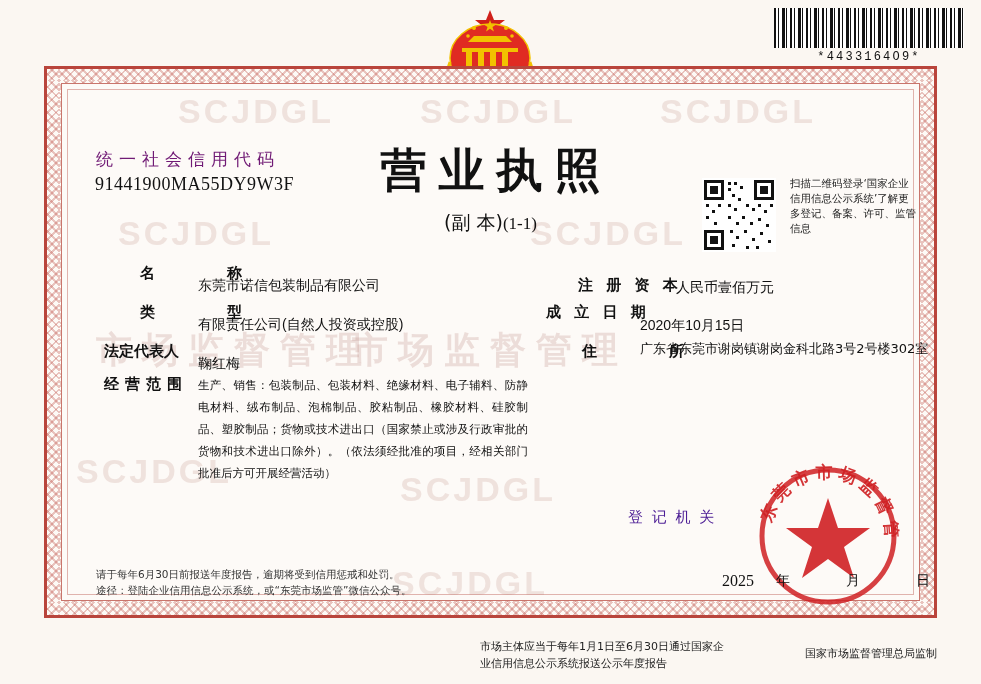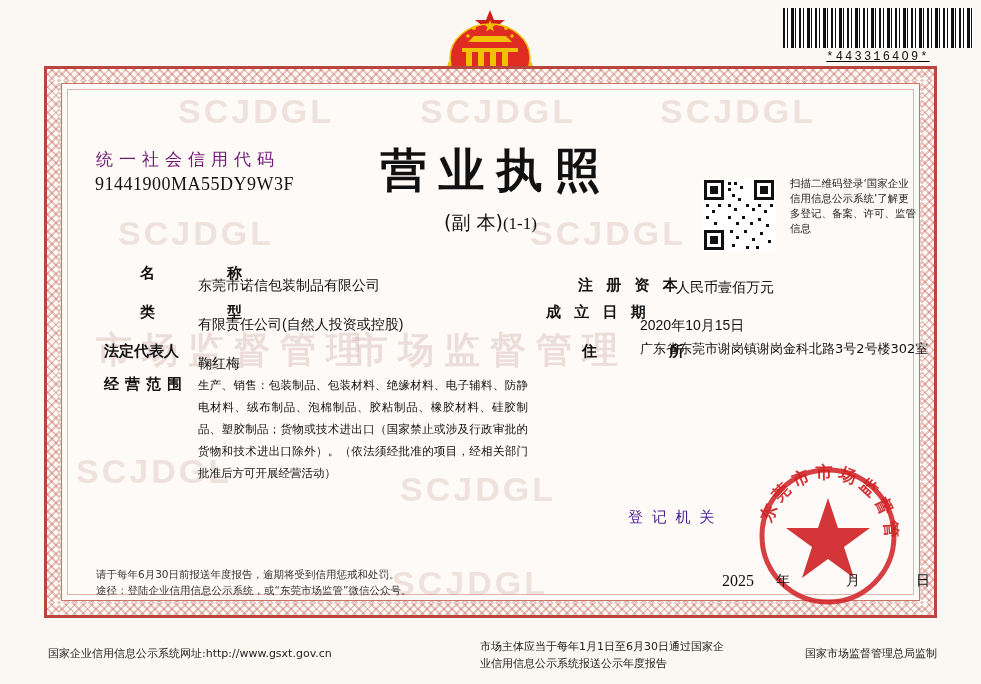--- a/index.html
+++ b/index.html
@@ -9,21 +9,21 @@
     font-family:"Liberation Serif", serif;
     position:relative;
     overflow:hidden;
   }
   .page{
     position:absolute;inset:0;
     background:#fbf7f2;
   }
   
   .barcode-wrap{
-    position:absolute;right:5px;top:8px;width:196px;text-align:center;text-decoration:underline;
+    position:absolute;right:14px;top:8px;width:196px;text-align:center;
   }
   .barcode{
     height:40px;width:190px;margin:0 auto;
     background-image:repeating-linear-gradient(to right,
       #111 0 2px, #fff 2px 4px, #111 4px 5px, #fff 5px 8px,
       #111 8px 11px, #fff 11px 12px, #111 12px 13px, #fff 13px 16px);
   }
   .barcode-num{
     font-family:"Liberation Mono", monospace;
     font-size:12px;letter-spacing:2.2px;color:#111;margin-top:2px;
@@ -309,18 +309,17 @@
     <div class="date-cn" style="left:846px;">月</div>
     <div class="date-cn" style="left:916px;">日</div>
 
     <div class="note">
       <div>请于每年6月30日前报送年度报告，逾期将受到信用惩戒和处罚。</div>
       <div>途径：登陆企业信用信息公示系统，或“东莞市场监管”微信公众号。</div>
     </div>
   </div>
 
   <div class="bottom">
-    <div class="bl">国家企业信用信息公示系统网址:http://www.gsxt.gov.cn</div>
     <div class="bc">市场主体应当于每年1月1日至6月30日通过国家企业信用信息公示系统报送公示年度报告</div>
     <div class="br">国家市场监督管理总局监制</div>
   </div>
 
 </div>
 
 </body></html>

